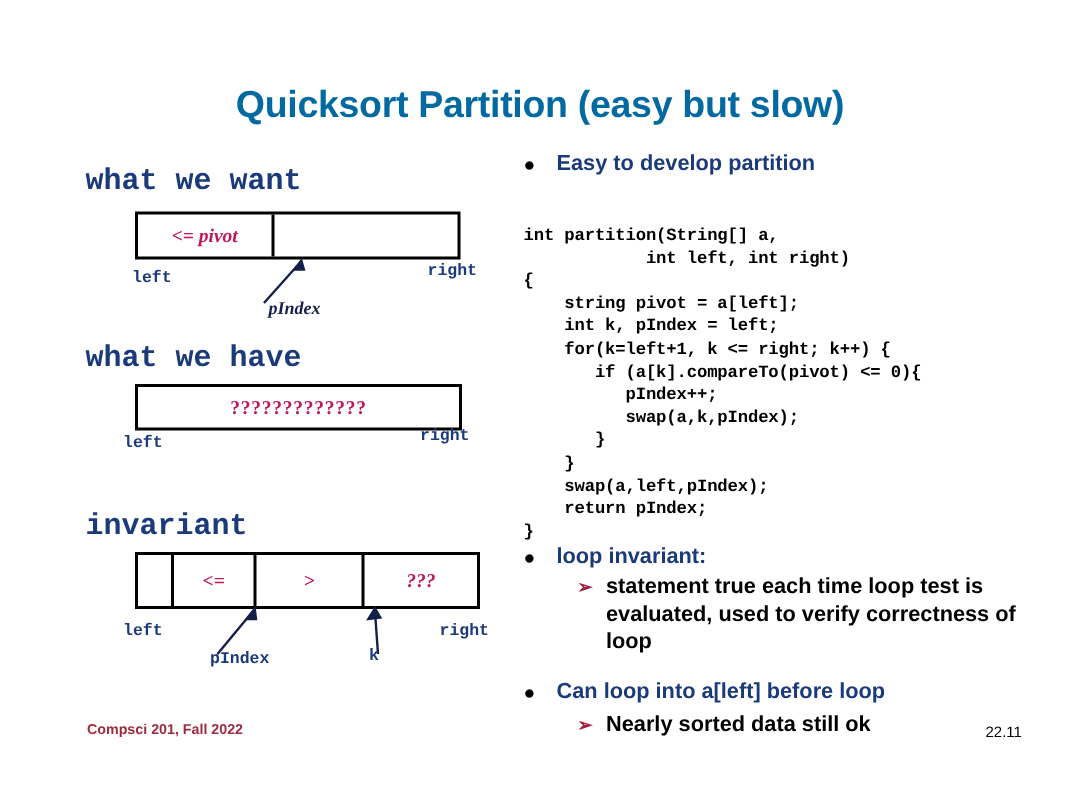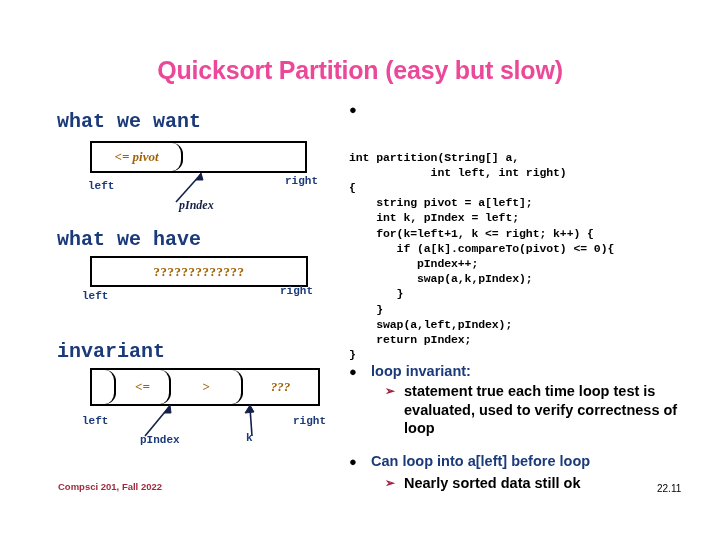--- a/index.html
+++ b/index.html
@@ -19,21 +19,21 @@
   
   #slide-title {
     position: absolute;
     left: 0;
     top: 56px;
     width: 720px;
     text-align: center;
     font-family: "Liberation Sans", sans-serif;
     font-weight: bold;
     font-size: 25px;
-    color: #ec4899;
+    color: #0369a1;
     letter-spacing: -0.2px;
     white-space: nowrap;
   }
 
   
   .section-head {
     position: absolute;
     font-family: Liberation Mono, monospace;
     font-weight: bold;
     font-size: 20px;
@@ -50,25 +50,24 @@
   }
   .arr-cell {
     box-sizing: border-box;
     display: flex;
     align-items: center;
     justify-content: center;
     font-family: "Liberation Serif", serif;
     font-style: italic;
     font-weight: bold;
     font-size: 13px;
-    color: #a16207;
+    color: #be185d;
     border-right: 2px solid #000000;
     overflow: hidden;
     white-space: nowrap;
-    border-radius: 11px;
   }
   .arr-cell:last-child { border-right: none; }
 
   .qmarks {
     font-family: "Liberation Serif", serif;
     font-style: normal;
     font-weight: bold;
     font-size: 13px;
     letter-spacing: 0.5px;
   }
@@ -220,20 +219,21 @@
   <div class="ptr-label" style="left:140px; top:434px;">pIndex</div>
 
   <svg class="leader" style="left:240px; top:404px; width:24px; height:34px;" viewBox="0 0 24 34">
     <line x1="12" y1="32" x2="10" y2="4" stroke="#14204a" stroke-width="1.6"></line>
     <polygon points="10,1 5,9 14,8" fill="#14204a"></polygon>
   </svg>
   <div class="ptr-label" style="left:246px; top:432px;">k</div>
 
   <div class="bullet-l1" style="left:349px; top:100px; width:350px;">
     <span class="dot">●</span>
+    <span>Easy to develop partition</span>
   </div>
 
   <pre id="code-block">int partition(String[] a,
             int left, int right)
 {
     string pivot = a[left];
     int k, pIndex = left;
     for(k=left+1, k &lt;= right; k++) {
        if (a[k].compareTo(pivot) &lt;= 0){
           pIndex++;

